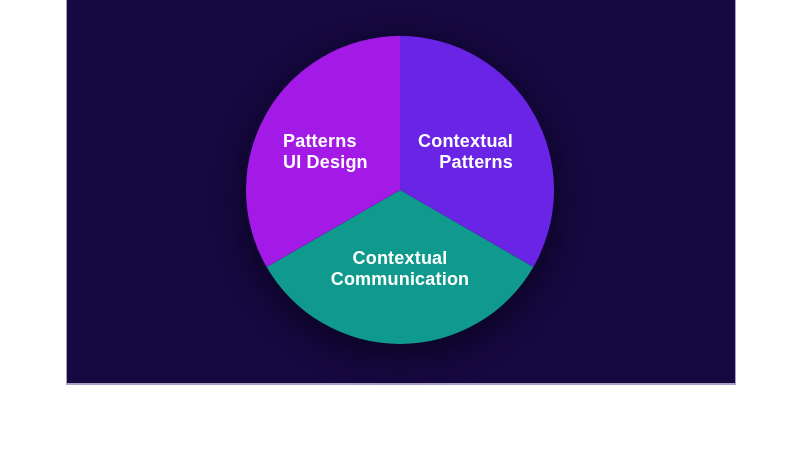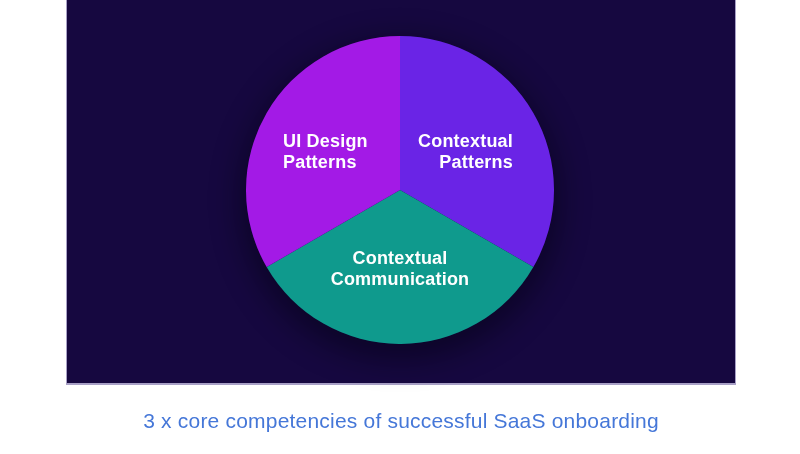--- a/index.html
+++ b/index.html
@@ -67,32 +67,29 @@
 <div class="stage">
   <div class="panel">
     <div class="pie">
       <svg viewBox="0 0 308 308" aria-hidden="true">
         <path d="M154,154 L154,0 A154,154 0 0 1 287.37,231 Z" fill="#6a24e6"></path>
         <path d="M154,154 L287.37,231 A154,154 0 0 1 20.63,231 Z" fill="#0f9a8d"></path>
         <path d="M154,154 L20.63,231 A154,154 0 0 1 154,0 Z" fill="#a31ae6"></path>
       </svg>
 
       <div class="slice-label lbl-left">
+        <span>Patterns</span>
         <span>UI Design</span>
-        <span>Patterns</span>
       </div>
 
       <div class="slice-label lbl-right">
         <span>Contextual</span>
         <span>Patterns</span>
       </div>
 
       <div class="slice-label lbl-bottom">
         <span>Contextual</span>
         <span>Communication</span>
       </div>
     </div>
   </div>
 
-  <div class="caption-area">
-    <div class="caption-text">3 x core competencies of successful SaaS onboarding</div>
-  </div>
 </div>
 
 </body></html>

